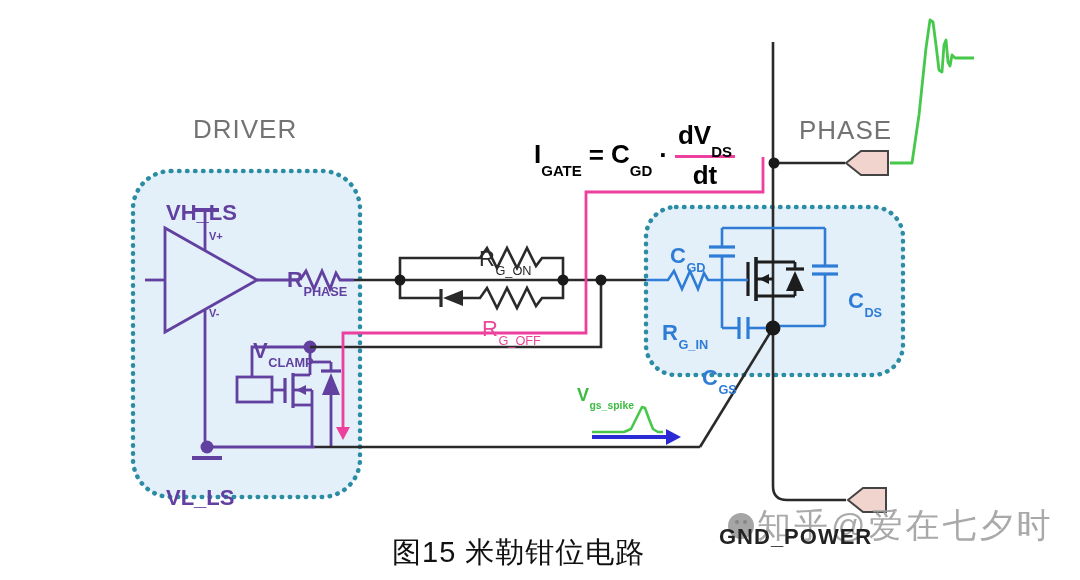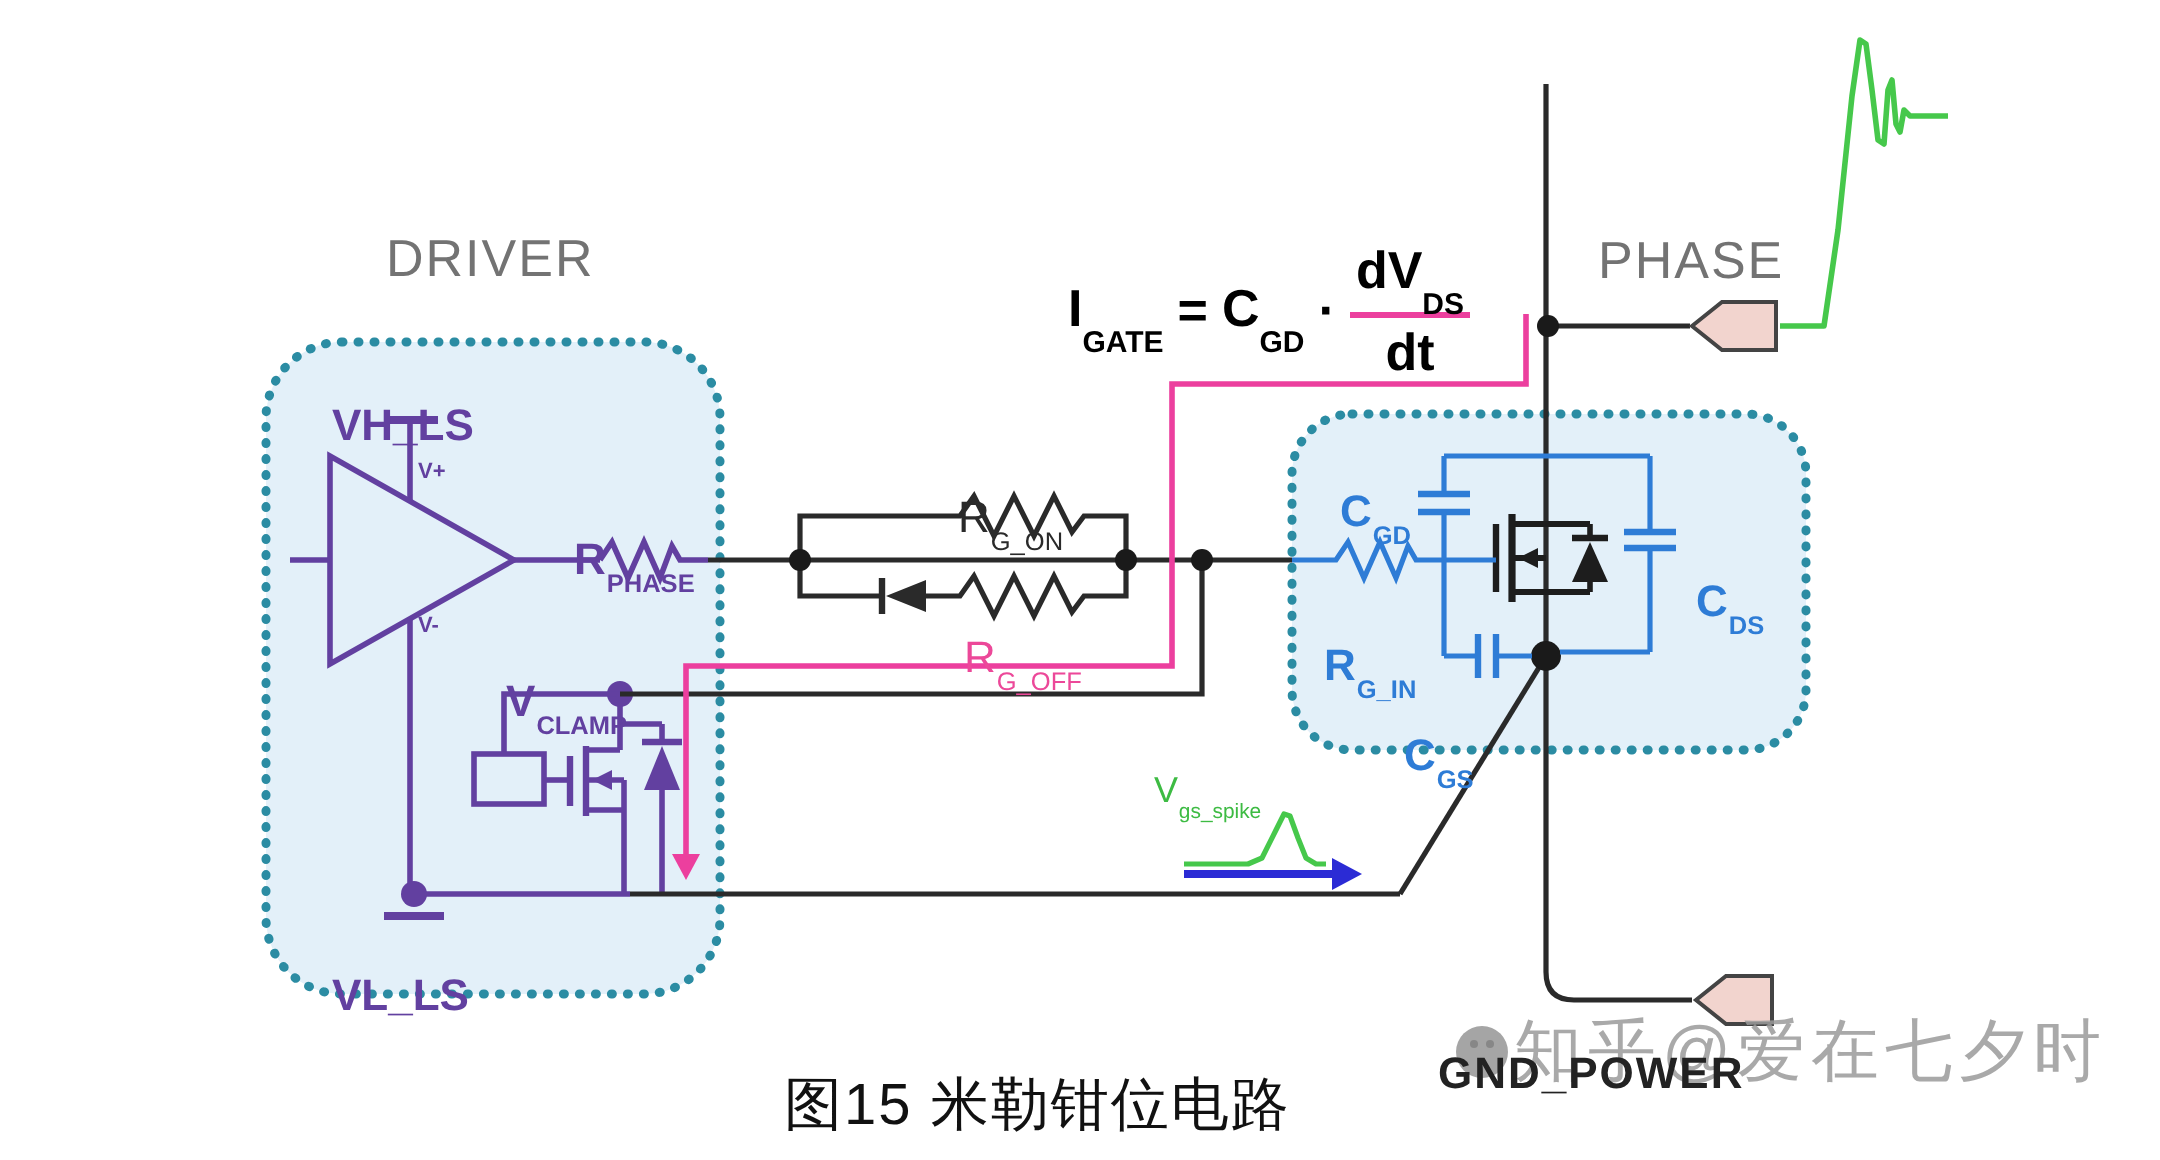--- a/index.html
+++ b/index.html
@@ -4,21 +4,21 @@
 <style>
   html,body{margin:0;padding:0;background:#ffffff;}
   #stage{position:relative;width:1080px;height:580px;background:#ffffff;overflow:hidden;
          font-family:"Liberation Sans", sans-serif;}
   #wires{position:absolute;left:0;top:0;}
   .lbl{position:absolute;white-space:nowrap;line-height:1;}
   .lbl sub{font-size:0.58em;position:relative;top:0.28em;left:0.04em;letter-spacing:0;}
   .black{color:#737373;}
   .purple{color:#6240a0;font-weight:bold;}
   .blue{color:#2e7cd6;font-weight:bold;}
-  .green{color:#3dbb43;font-weight:normal;}
+  .green{color:#3dbb43;font-weight:bold;}
   .big{font-size:26px;letter-spacing:1px;}
   .mid{font-size:22px;margin-top:26px;}
   .tiny{font-size:11px;font-weight:bold;}
   .formula{position:absolute;left:534px;top:122px;display:flex;align-items:center;gap:7px;
            color:#000000;font-weight:bold;font-size:26px;}
   .formula sub{font-size:15px;position:relative;top:7px;}
   .frac{display:inline-flex;flex-direction:column;align-items:center;line-height:1;}
   .frac .num{border-bottom:3px solid #ec3f9e;padding:0 3px 3px 3px;}
   .frac .den{padding-top:4px;}
   .caption{position:absolute;left:392px;top:533px;font-size:29px;color:#111;letter-spacing:1px;}

